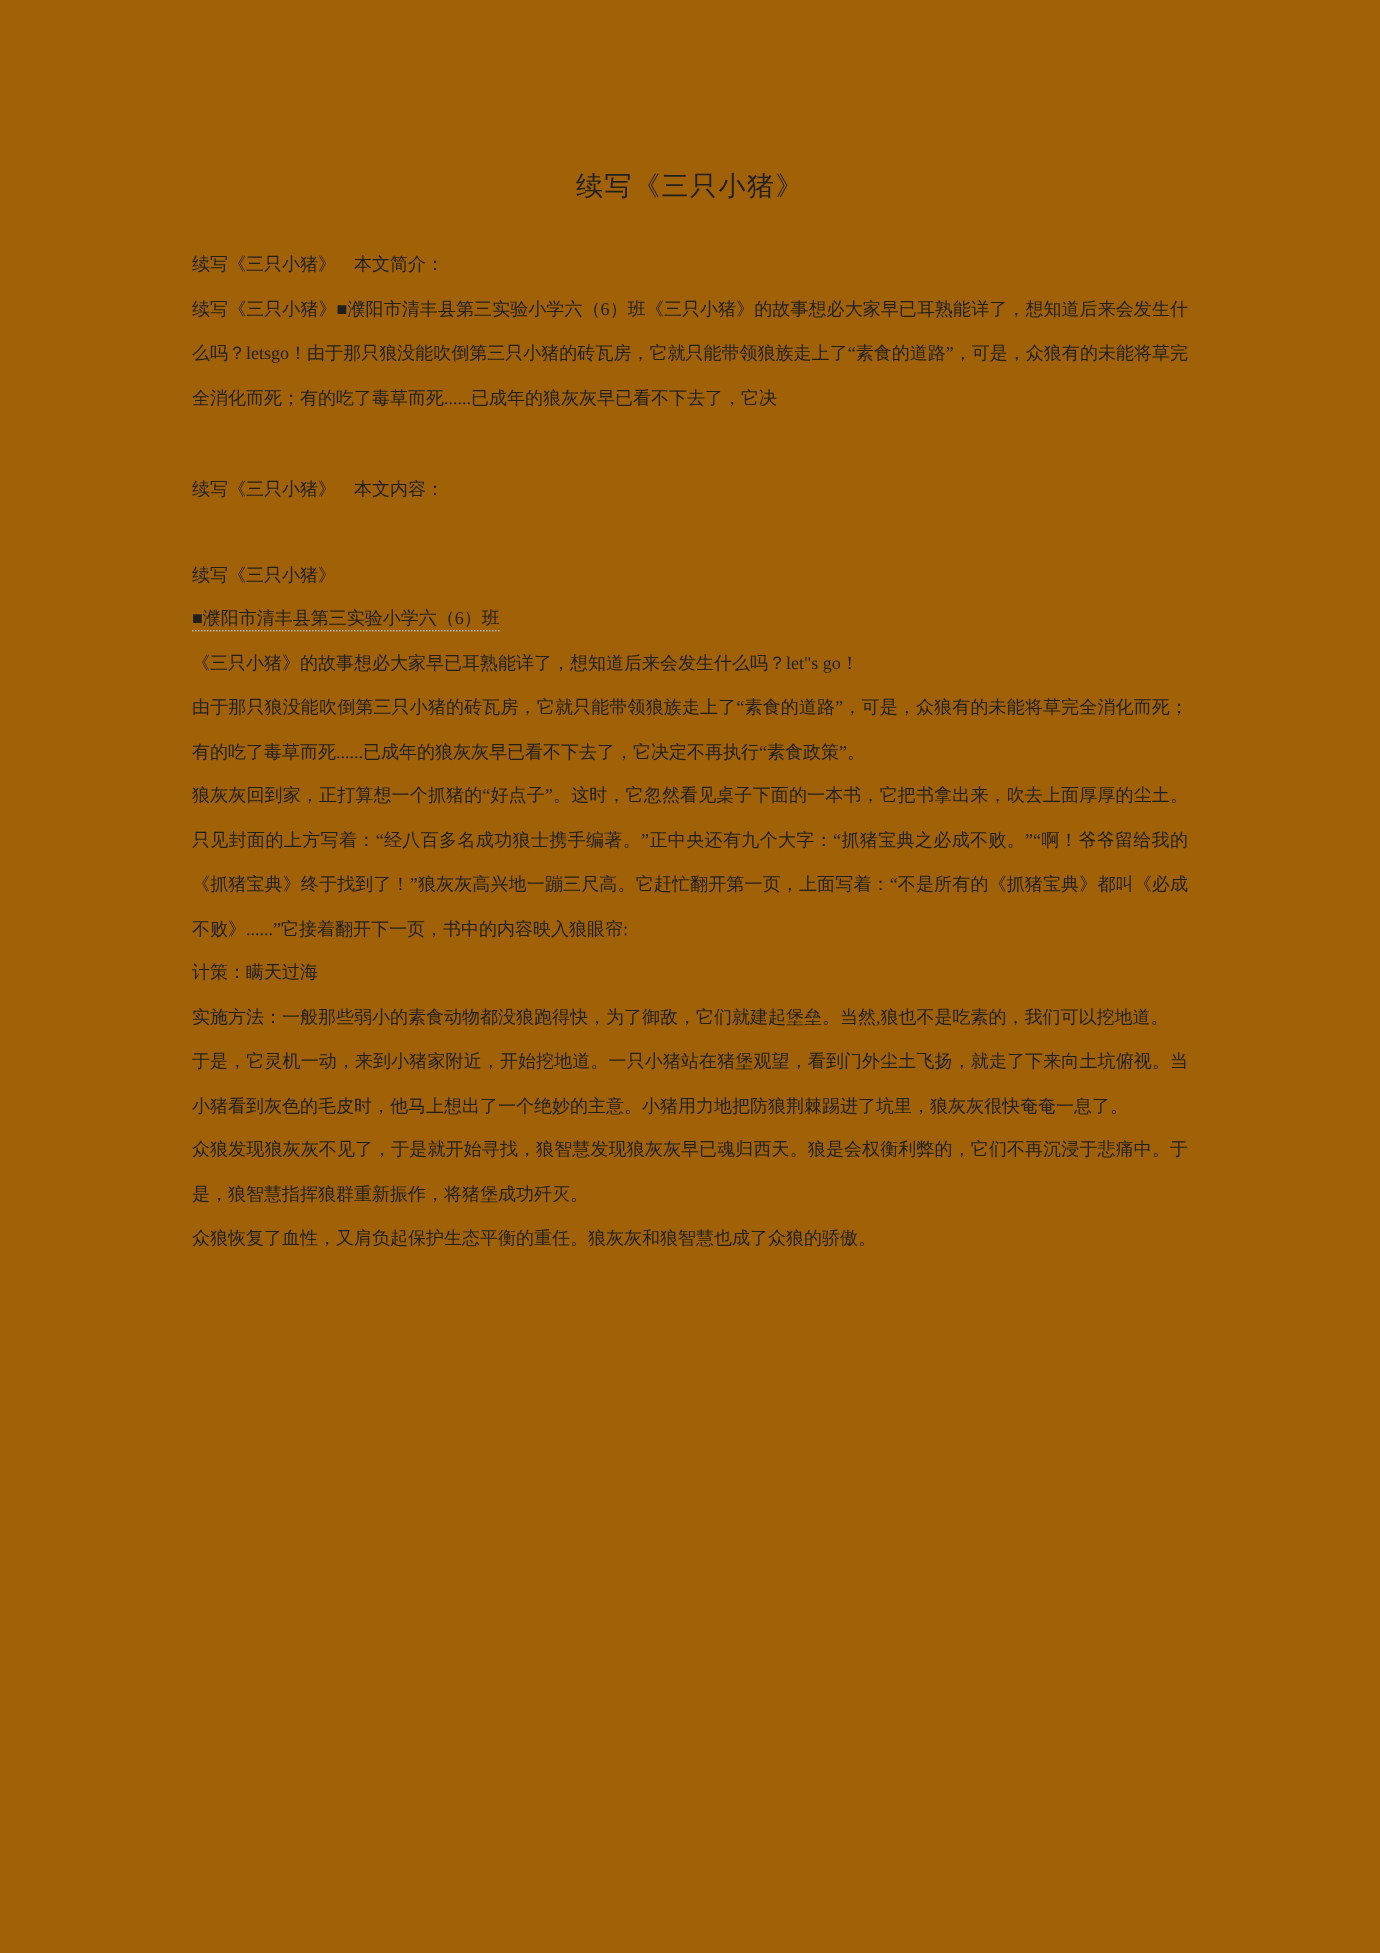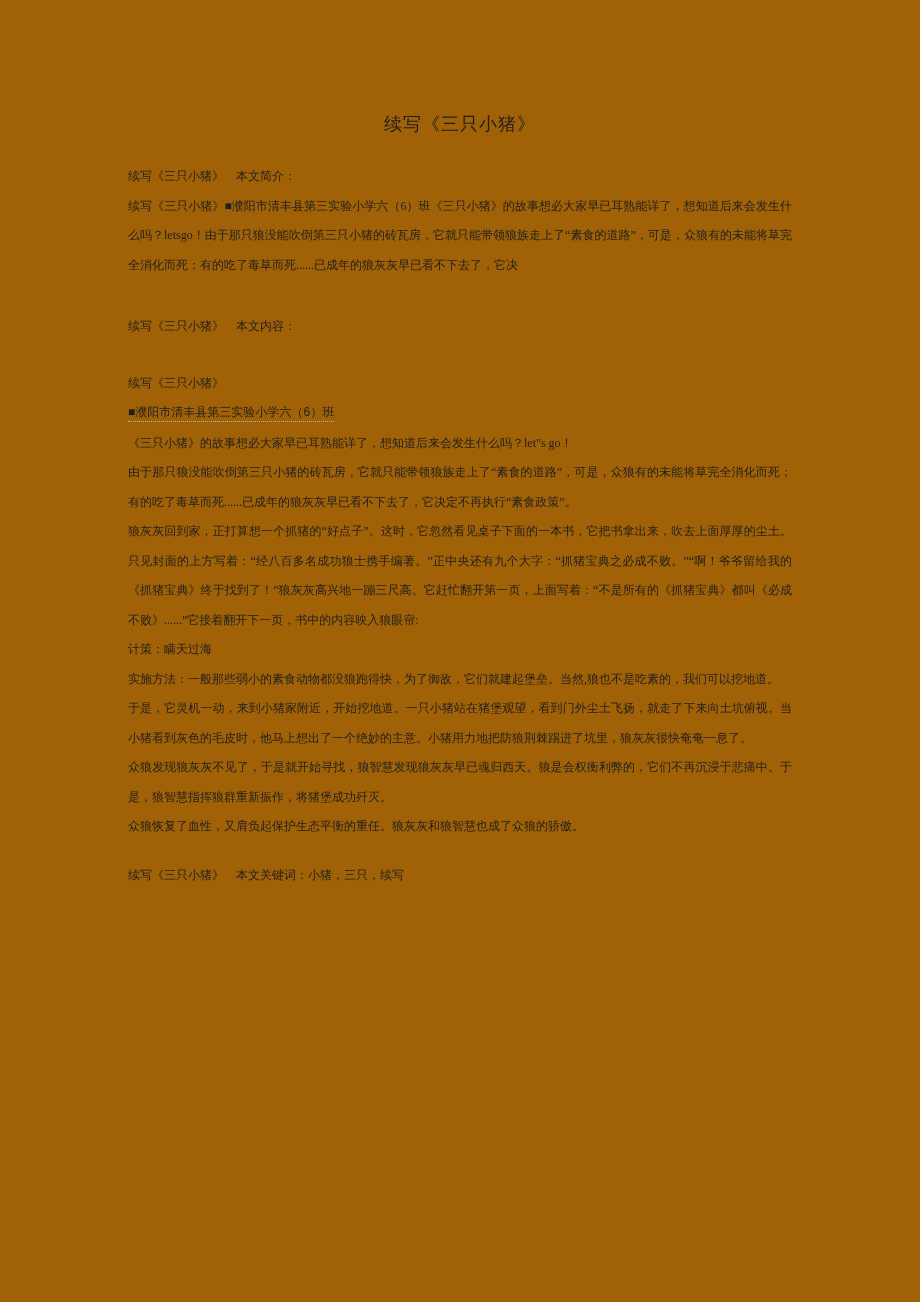--- a/index.html
+++ b/index.html
@@ -40,21 +40,20 @@
   }
   .content-label {
     margin-top: 32px;
   }
   .heading2 {
     margin-top: 27px;
   }
   .byline-underline {
     border-bottom: 1px dotted #b3b3b3;
     padding-bottom: 1px;
-    font-family: Liberation Mono, monospace;
   }
   .keywords {
     margin-top: 19px;
   }
 </style>
 </head>
 <body>
 
 <div class="page">
   <div class="content">
@@ -75,16 +74,15 @@
         <p class="para">《三只小猪》的故事想必大家早已耳熟能详了，想知道后来会发生什么吗？let"s go！</p>
         <p class="para">由于那只狼没能吹倒第三只小猪的砖瓦房，它就只能带领狼族走上了“素食的道路”，可是，众狼有的未能将草完全消化而死；有的吃了毒草而死......已成年的狼灰灰早已看不下去了，它决定不再执行“素食政策”。</p>
         <p class="para">狼灰灰回到家，正打算想一个抓猪的“好点子”。这时，它忽然看见桌子下面的一本书，它把书拿出来，吹去上面厚厚的尘土。只见封面的上方写着：“经八百多名成功狼士携手编著。”正中央还有九个大字：“抓猪宝典之必成不败。”“啊！爷爷留给我的《抓猪宝典》终于找到了！”狼灰灰高兴地一蹦三尺高。它赶忙翻开第一页，上面写着：“不是所有的《抓猪宝典》都叫《必成不败》......”它接着翻开下一页，书中的内容映入狼眼帘:</p>
         <p class="para">计策：瞒天过海</p>
         <p class="para">实施方法：一般那些弱小的素食动物都没狼跑得快，为了御敌，它们就建起堡垒。当然,狼也不是吃素的，我们可以挖地道。</p>
         <p class="para">于是，它灵机一动，来到小猪家附近，开始挖地道。一只小猪站在猪堡观望，看到门外尘土飞扬，就走了下来向土坑俯视。当小猪看到灰色的毛皮时，他马上想出了一个绝妙的主意。小猪用力地把防狼荆棘踢进了坑里，狼灰灰很快奄奄一息了。</p>
         <p class="para">众狼发现狼灰灰不见了，于是就开始寻找，狼智慧发现狼灰灰早已魂归西天。狼是会权衡利弊的，它们不再沉浸于悲痛中。于是，狼智慧指挥狼群重新振作，将猪堡成功歼灭。</p>
         <p class="para">众狼恢复了血性，又肩负起保护生态平衡的重任。狼灰灰和狼智慧也成了众狼的骄傲。</p>
       </div>
 
-    <p class="line keywords">续写《三只小猪》　本文关键词：小猪，三只，续写</p>
 
   </div>
 </div>
 
 </body></html>

